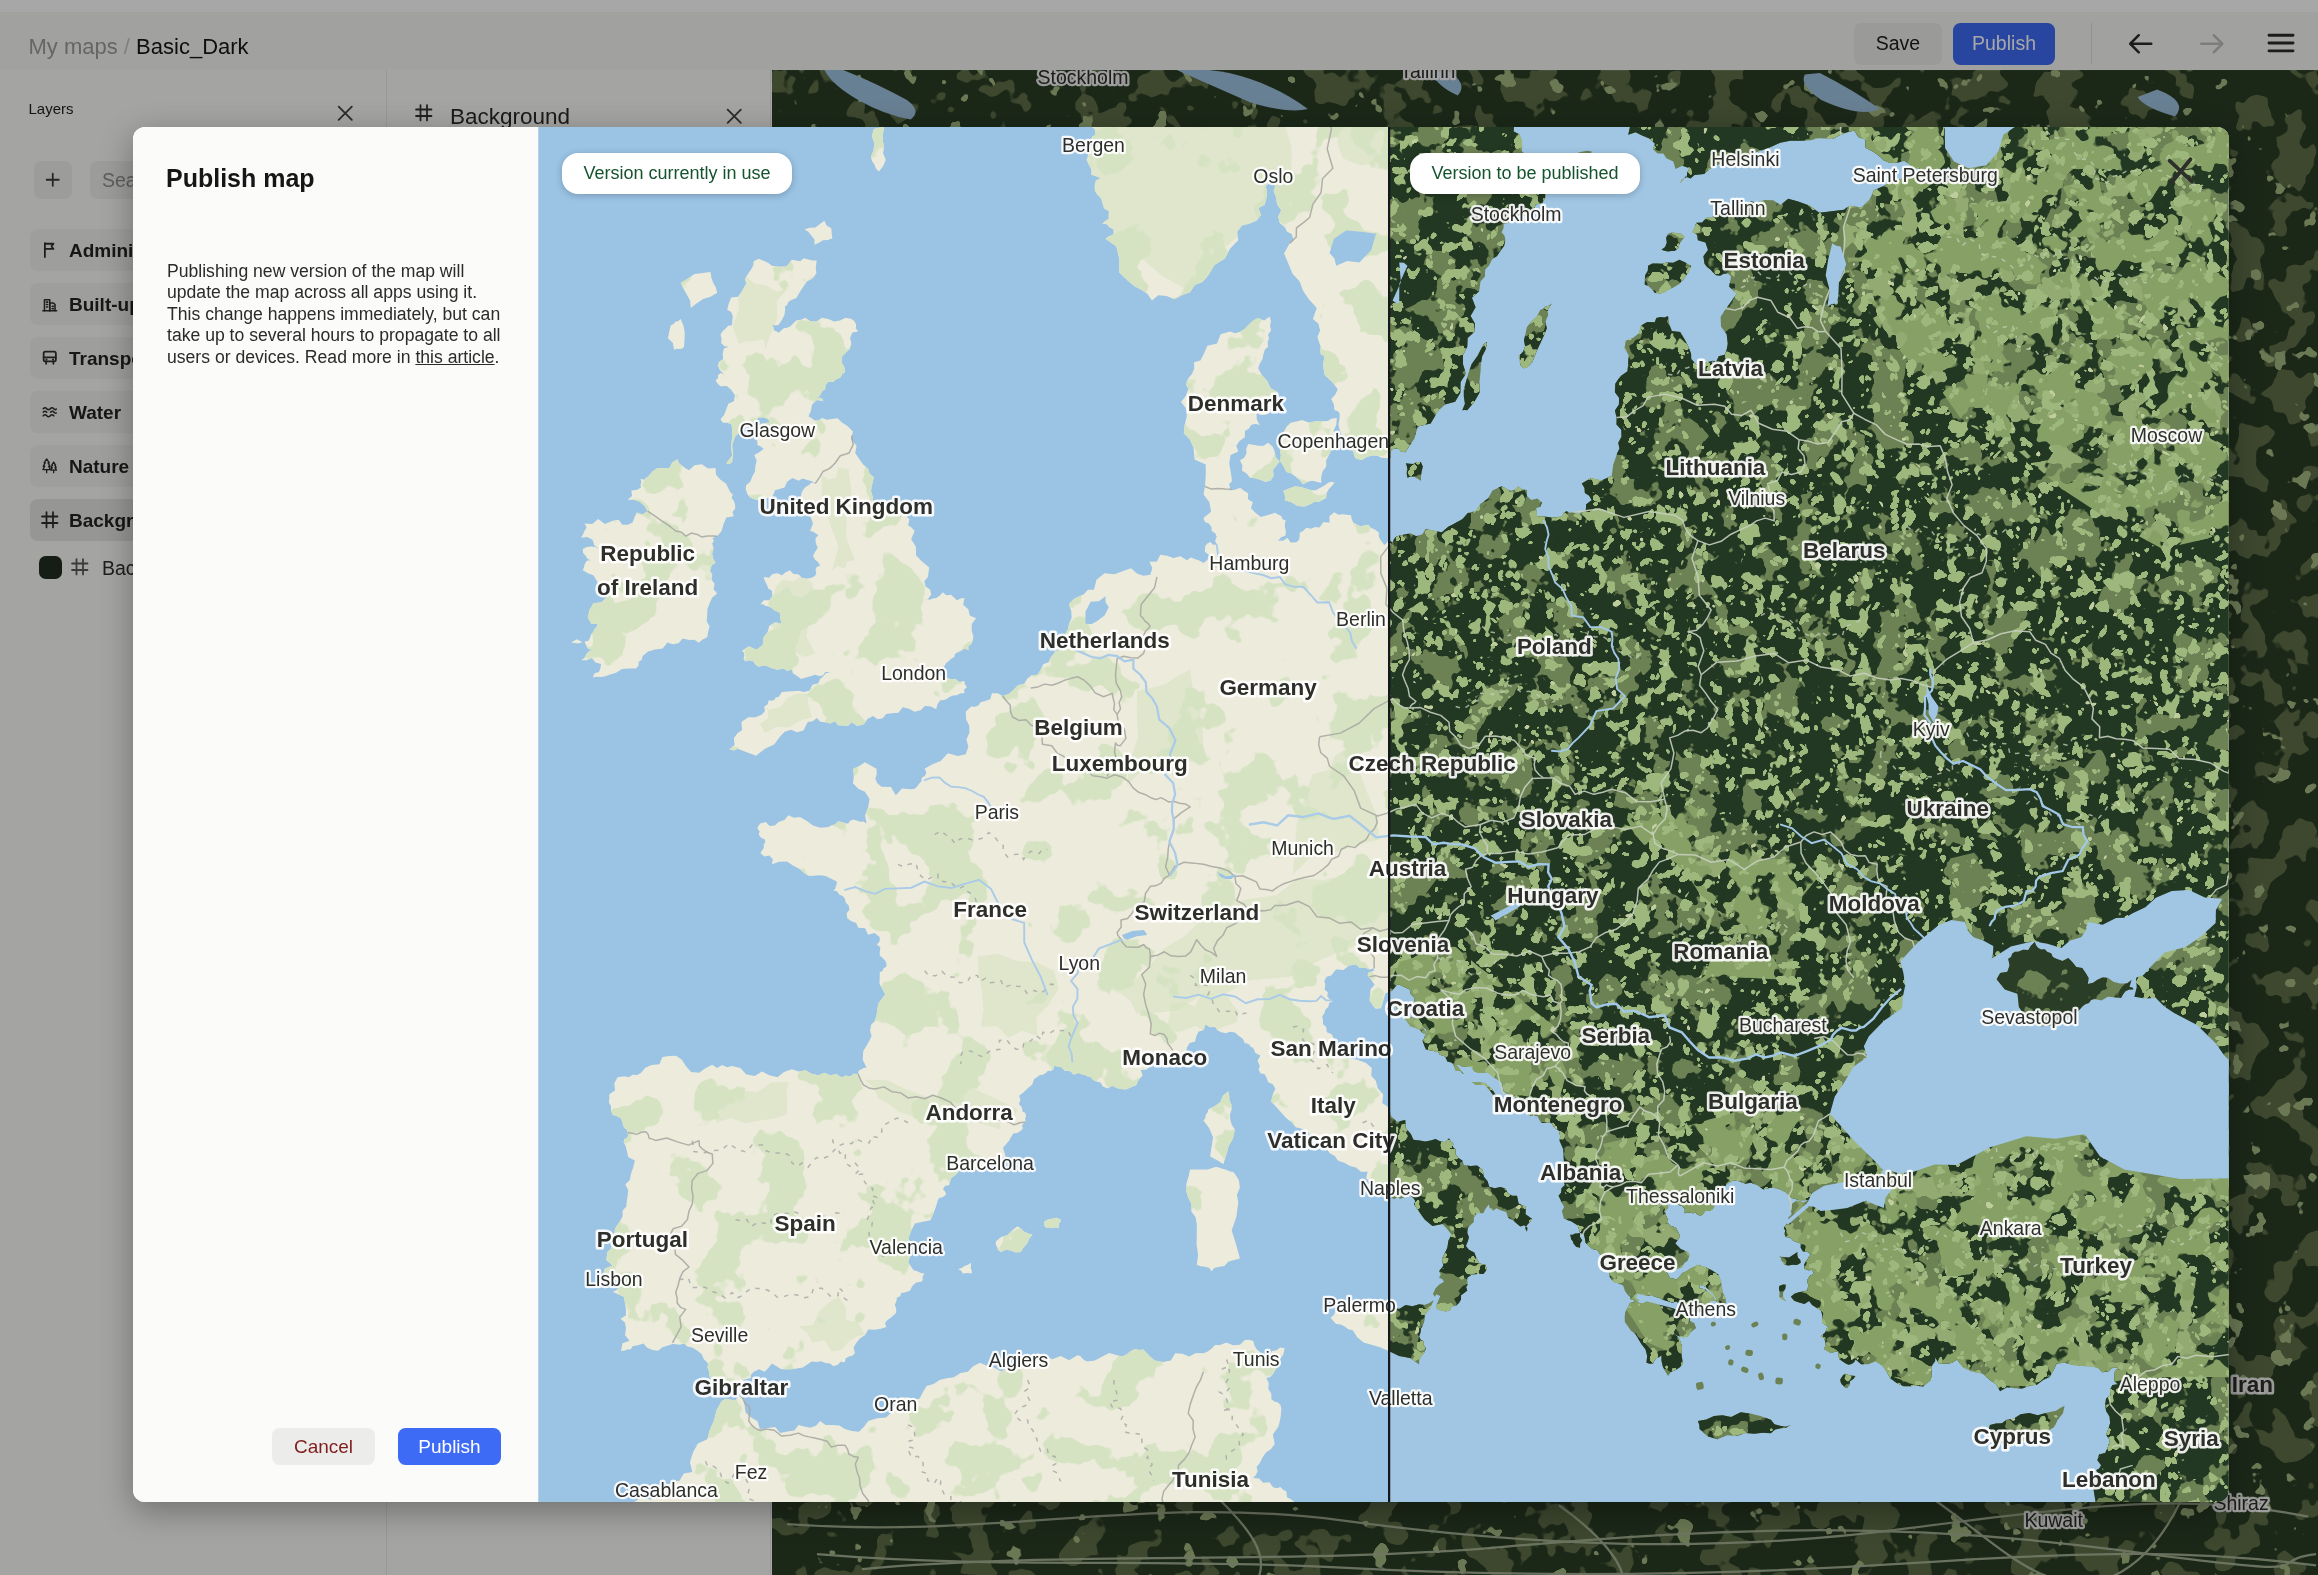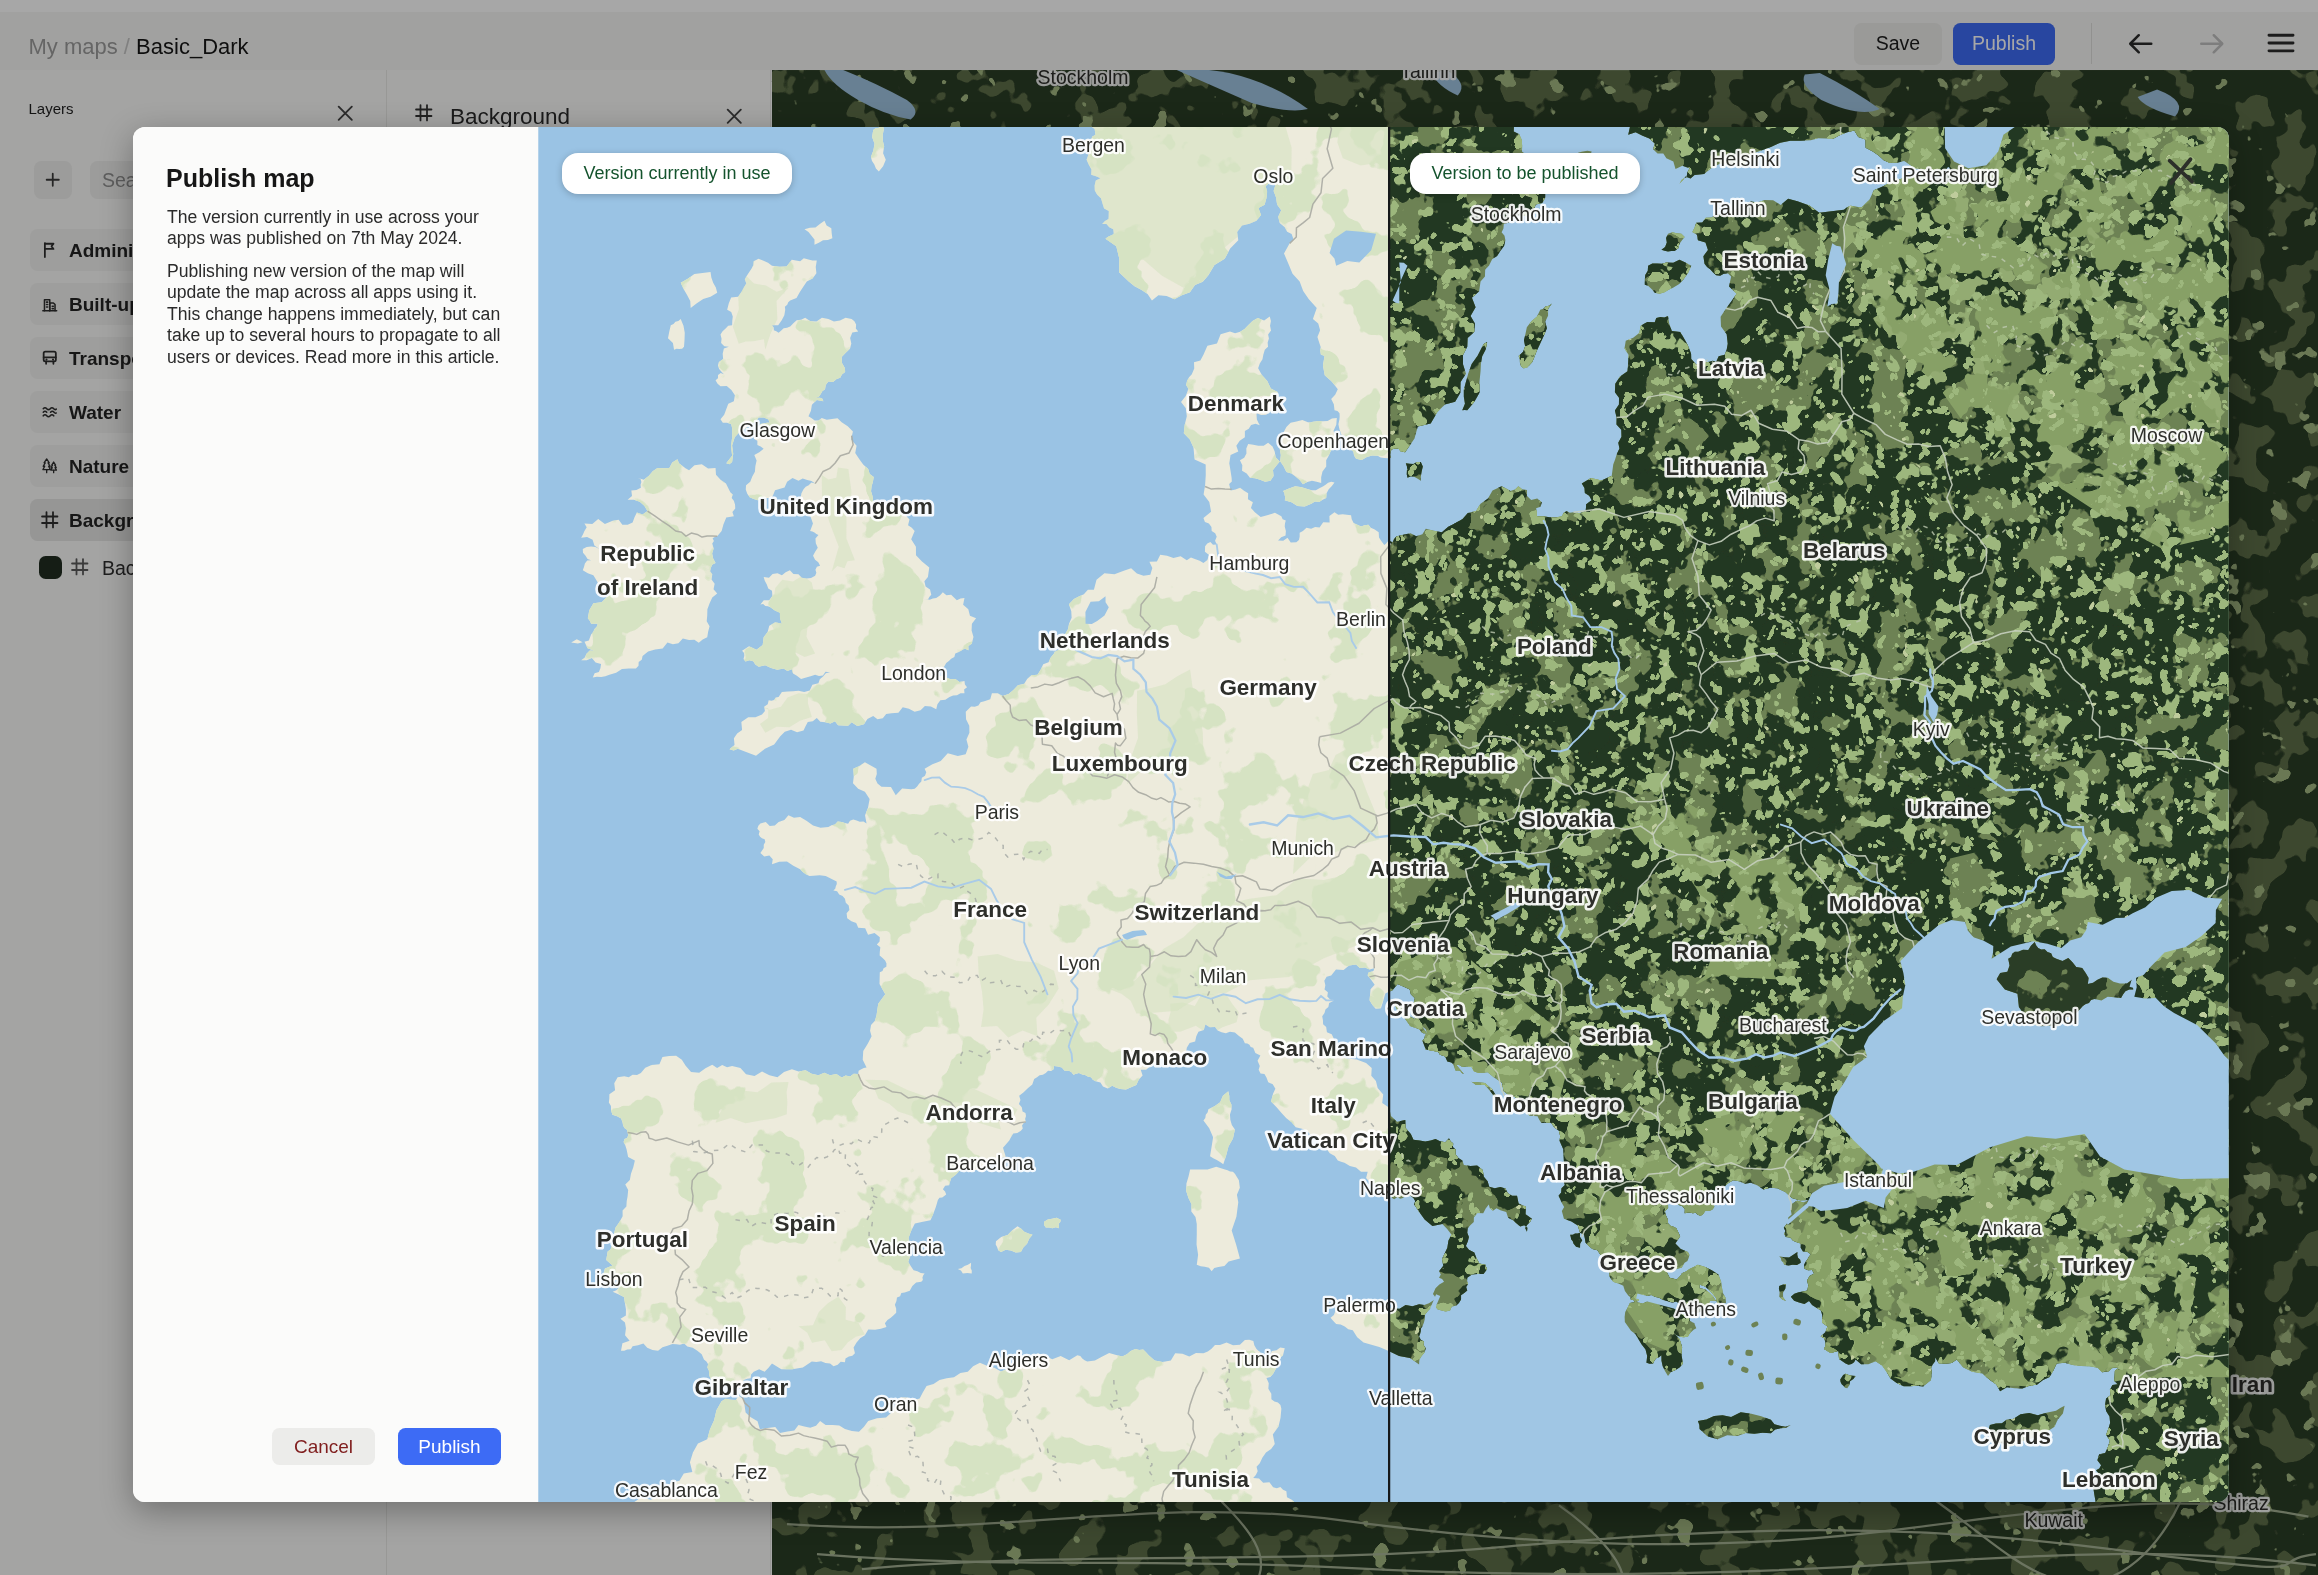--- a/index.html
+++ b/index.html
@@ -794,20 +794,19 @@
           <text x="865" y="749" font-size="30" font-weight="bold" stroke-width="7">Republic</text>
           <text x="865" y="794" font-size="30" font-weight="bold" stroke-width="7">of Ireland</text>
         </g>
         <g stroke="#2c2f2a" stroke-width="5" stroke-linecap="round">
           <path d="M2896 215 L2926 243 M2924 213 L2898 245"></path>
         </g>
         <rect x="1853" y="170" width="3" height="1835" fill="#15181a"></rect>
       </svg></div>
  <div id="modal">
   <div class="abs" style="left:33px;top:37px;font-size:25px;font-weight:bold;color:#161616">Publish map</div>
-  <div class="abs" style="left:34px;top:80px;font-size:17.6px;line-height:21.4px;color:#2b2b2b;width:360px">The version currently in use across your<br>apps was published on 7th May 2024.</div>
-  <div class="abs" style="left:34px;top:134px;font-size:17.6px;line-height:21.4px;color:#2b2b2b;width:360px">Publishing new version of the map will<br>update the map across all apps using it.<br>This change happens immediately, but can<br>take up to several hours to propagate to all<br>users or devices. Read more in <span style="">this article</span>.</div>
+  <div class="abs" style="left:34px;top:134px;font-size:17.6px;line-height:21.4px;color:#2b2b2b;width:360px">Publishing new version of the map will<br>update the map across all apps using it.<br>This change happens immediately, but can<br>take up to several hours to propagate to all<br>users or devices. Read more in <span style="text-decoration:underline">this article</span>.</div>
   <div class="btn" style="left:139px;top:1301px;width:103px;background:#ececea;color:#7f1d1d">Cancel</div>
   <div class="btn" style="left:265px;top:1301px;width:103px;background:#3d6bf5;color:#fff">Publish</div>
  </div>
  <div class="chip" style="left:429px">Version currently in use</div>
  <div class="chip" style="left:1277px">Version to be published</div>
 </div>
 
 </body></html>

